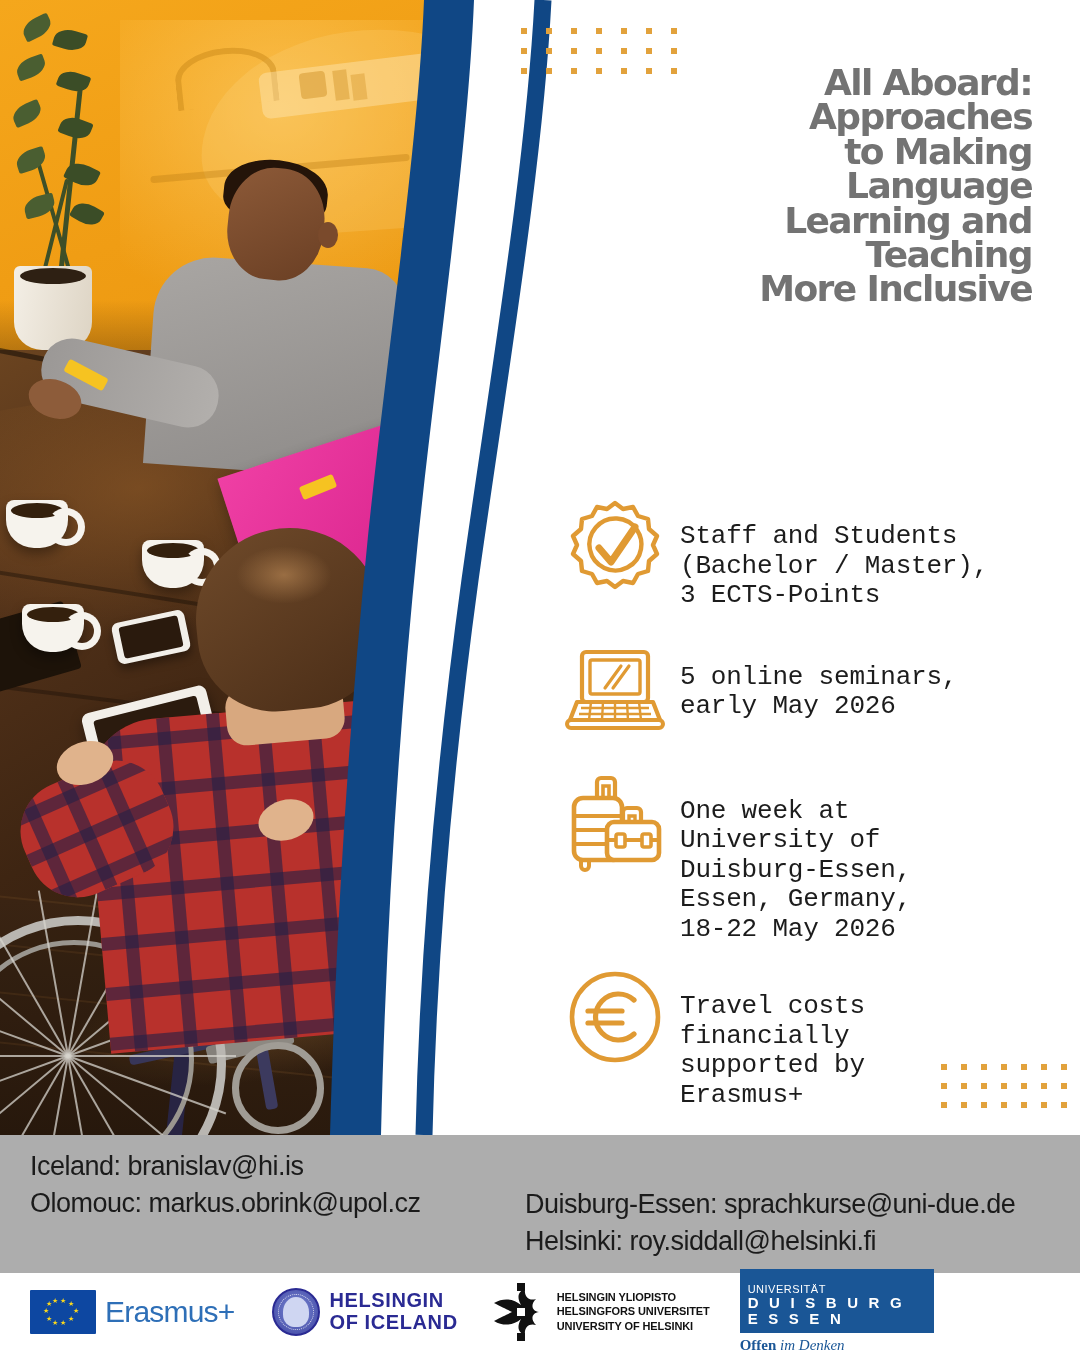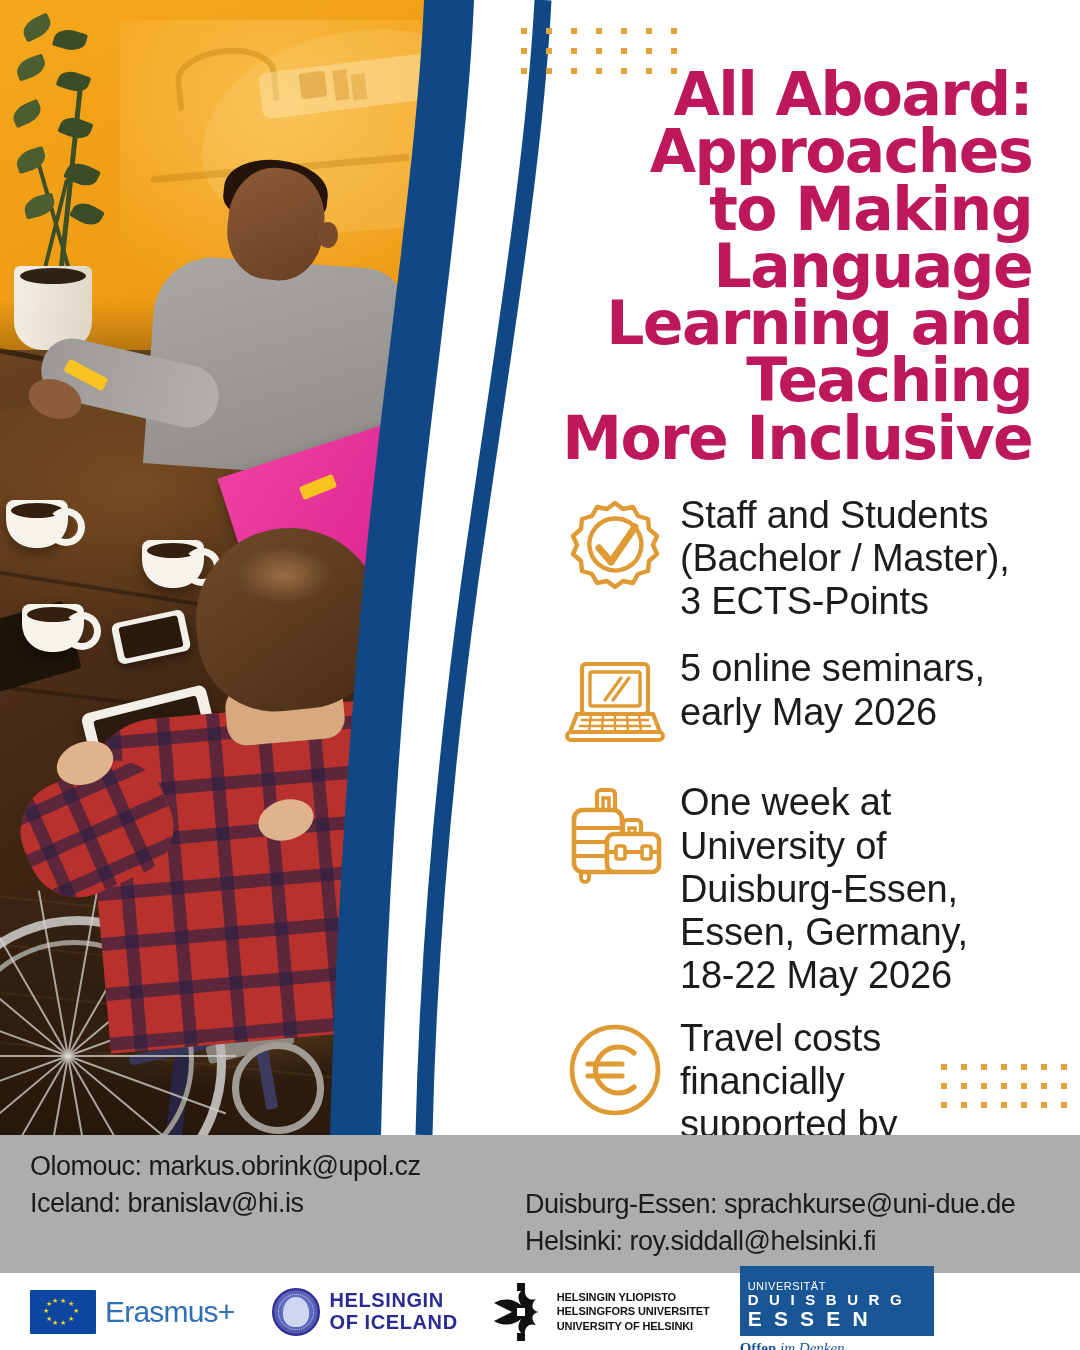--- a/index.html
+++ b/index.html
@@ -153,34 +153,34 @@
   
   .curves{position:absolute;left:0;top:0;width:1080px;height:1135px;pointer-events:none;}
 
   
   .dots-top{position:absolute;left:521px;top:28px;width:155px;height:56px;}
   .dots-bot{position:absolute;left:941px;top:1064px;width:130px;height:52px;}
   .dot{position:absolute;width:6px;height:6px;background:#e2a23c;}
 
   .title{
     position:absolute;left:560px;top:66px;width:472px;
-    text-align:right;color:#be185d;
+    text-align:right;color:#737373;
     font-family:"DejaVu Sans","Liberation Sans",sans-serif;
-    font-weight:bold;font-size:60px;line-height:0.955;
+    font-weight:bold;font-size:36px;line-height:0.955;
     letter-spacing:-1.6px;
     white-space:pre-line;
   }
 
   .bullets{position:absolute;left:560px;top:492px;width:500px;}
   .bullet{display:flex;align-items:flex-start;margin-bottom:24px;}
   .bullet .ico{flex:0 0 110px;height:110px;display:flex;align-items:center;justify-content:center;}
   .bullet .txt{
-    flex:1;color:#1c1c1c;font-size:38px;line-height:1.135;
-    font-family:Liberation Sans, sans-serif;white-space:pre-line;
-    padding-top:2px;padding-left:10px;letter-spacing:-0.2px;
+    flex:1;color:#1c1c1c;font-size:26px;line-height:1.135;
+    font-family:Liberation Mono, monospace;white-space:pre-line;
+    padding-top:2px;padding-left:10px;letter-spacing:-0.2px;margin-top:28px;
   }
   .b1{margin-bottom:22px;}
   .b2{margin-bottom:24px;}
   .b3{margin-bottom:18px;}
 
   
   .gray{position:absolute;left:0;top:1135px;width:1080px;height:138px;background:#adadad;}
   .contact-l{position:absolute;left:30px;top:1148px;width:480px;}
   .contact-r{position:absolute;left:525px;top:1186px;width:545px;}
   .c-head{font-family:"DejaVu Sans Condensed","Liberation Sans",sans-serif;
@@ -206,21 +206,21 @@
   .hi-word{font-family:"Liberation Sans",sans-serif;font-weight:bold;font-size:20px;
     color:#2a2a93;line-height:1.06;margin-left:9px;letter-spacing:0.6px;}
 
   .hel-mark{width:58px;height:58px;position:relative;}
   .hel-text{font-family:"Liberation Sans",sans-serif;font-weight:bold;font-size:11px;
     color:#111;line-height:1.3;margin-left:7px;letter-spacing:-0.1px;}
 
   .due-box{width:178px;background:#1a5696;padding:14px 8px 6px 8px;}
   .due-l1{font-family:"Liberation Sans",sans-serif;font-size:11px;color:#fff;letter-spacing:0.5px;}
   .due-l2{font-family:"Liberation Sans",sans-serif;font-weight:bold;font-size:15px;color:#fff;letter-spacing:3.2px;line-height:1.06;}
-  .due-l3{font-family:"Liberation Sans",sans-serif;font-weight:bold;font-size:21px;color:#fff;letter-spacing:3.2px;line-height:1.06;}
+  .due-l3{font-family:"Liberation Sans",sans-serif;font-weight:bold;font-size:15px;color:#fff;letter-spacing:3.2px;line-height:1.06;}
   .due-slogan{font-family:"Liberation Serif",serif;font-size:15px;color:#1a5696;margin-top:4px;}
   .due-slogan b{font-weight:bold;}
   .due-slogan i{font-style:italic;}
 
   .up-shield{width:44px;height:50px;background:#1a6bb5;
     clip-path:polygon(50% 100%,0 34%,8% 0,92% 0,100% 34%);position:relative;}
   .up-shield:after{content:"";position:absolute;left:13px;top:10px;width:18px;height:26px;
     border:3px solid #fff;border-top:none;border-radius:0 0 9px 9px;}
   .up-shield:before{content:"";position:absolute;left:20px;top:6px;width:3px;height:34px;background:#fff;z-index:2;}
   .up-sep{width:1px;height:46px;background:#bdbdbd;margin:0 14px;}
@@ -516,22 +516,22 @@
 financially
 supported by
 Erasmus+</div>
     </div>
 
   </div>
 
   <div class="gray"></div>
 
   <div class="contact-l">
+    <div class="c-line">Iceland: branislav@hi.is</div>
     <div class="c-line">Olomouc: markus.obrink@upol.cz</div>
-    <div class="c-line">Iceland: branislav@hi.is</div>
   </div>
 
   <div class="contact-r">
     <div class="c-line">Duisburg-Essen: sprachkurse@uni-due.de</div>
     <div class="c-line">Helsinki: roy.siddall@helsinki.fi</div>
   </div>
 
   <div class="logobar">
 
     <div class="logo" style="margin-left:30px;">

